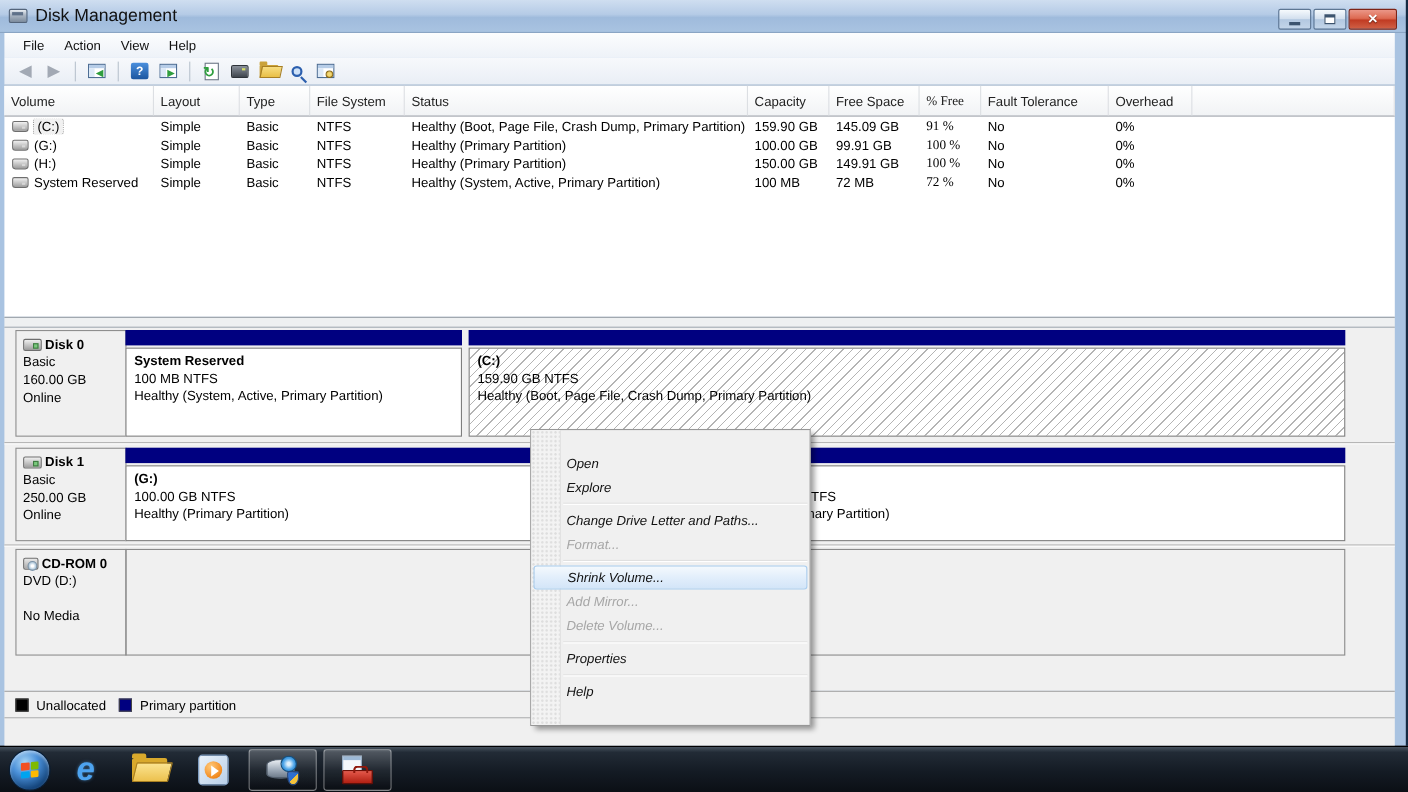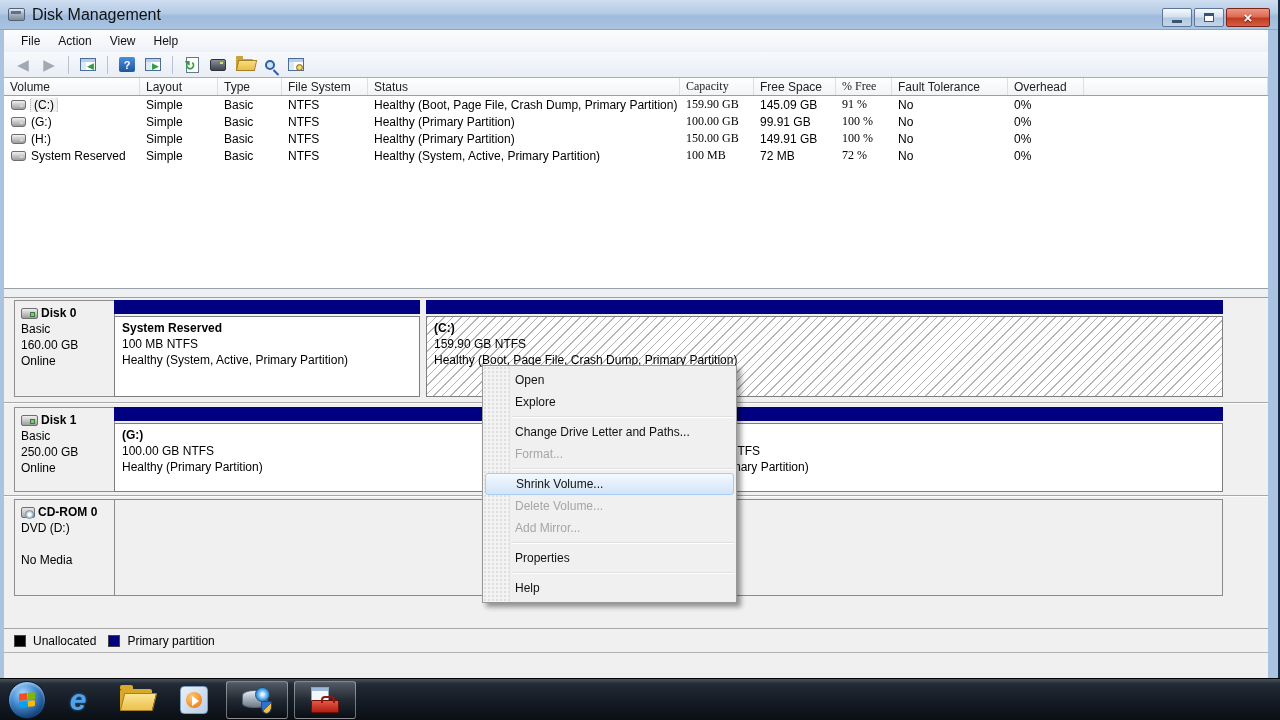--- a/index.html
+++ b/index.html
@@ -51,26 +51,26 @@
   .tb-folder::before { content:""; position:absolute; left:0; top:-3px; width:7px; height:3px; background:#caa23a; border-radius:1px 1px 0 0; }
   .tb-folder::after { content:""; position:absolute; left:1px; bottom:0; width:17px; height:9px;
     background:linear-gradient(180deg,#f7dd80,#e9bf45); transform:skewX(-12deg); border:1px solid #a87f22; }
   .tb-mag { width:10px; height:10px; border:2px solid #2c5fae; border-radius:50%; background:#cfe2f8; position:relative; }
   .tb-mag::after { content:""; position:absolute; width:2px; height:7px; background:#2c5fae; left:8px; top:7px; transform:rotate(-45deg); }
   .tb-gear-dot { position:absolute; right:0; bottom:-1px; width:7px; height:7px; border-radius:50%;
     background:radial-gradient(circle,#f3d873 40%,#c79b2e 100%); border:1px solid #8a6a14; }
 
   
   .volpane { position:absolute; left:4px; top:78px; width:1264px; height:210px; background:#fff; }
-  .vl-header { display:flex; height:18px; background:linear-gradient(180deg,#ffffff,#f1f3f5);
+  .vl-header { display:flex; height:28px; background:linear-gradient(180deg,#ffffff,#f1f3f5);
     border-bottom:1px solid #9aa0a8;text-align:right; }
   .hc { border-right:1px solid #dcdfe3; padding-left:6px; display:flex; align-items:center; color:#222; }
   .cell { padding-left:6px; white-space:nowrap; overflow:hidden; flex-shrink:0; }
   .c0{width:136px;} .c1{width:78px;} .c2{width:64px;} .c3{width:86px;} .c4{width:312px;}
-  .c5{width:74px;font-family:Liberation Serif, serif;} .c6{width:82px;} .c7{width:56px;font-family:Liberation Serif, serif;} .c8{width:116px;} .c9{width:76px;} .cfill{flex:1;}
+  .c5{width:74px;} .c6{width:82px;} .c7{width:56px;font-family:Liberation Serif, serif;} .c8{width:116px;} .c9{width:76px;} .cfill{flex:1;}
   .vl-row { display:flex; height:17px; align-items:center; }
   .volcell { display:flex; align-items:center; gap:5px; padding-left:7px; }
   .drive-ico { width:15px; height:10px; border:1px solid #6e6e6e; border-radius:2px 2px 3px 3px;
     background:linear-gradient(180deg,#f0f0f0,#9d9d9d); position:relative; flex-shrink:0; }
   .drive-ico::after { content:""; position:absolute; right:2px; bottom:2px; width:3px; height:2px; background:#d7d7d7; }
   .focus-wrap { outline:1px dotted #9c9c9c; background:#f1f1f1; border-radius:2px; padding:0 3px; }
 
   .splitter { position:absolute; left:4px; top:288px; width:1264px; height:10px; background:#eef0f1;
     border-top:1px solid #98a0a8; border-bottom:1px solid #98a0a8; }
 
@@ -98,22 +98,22 @@
   .emptybox { position:absolute; left:0; right:0; top:0; bottom:0; border:1px solid #8a8a8a; }
 
   .legendbar { position:absolute; left:4px; top:628px; width:1264px; height:24px; background:#f0f0f0;
     border-top:1px solid #a8a8a8; display:flex; align-items:center; gap:12px; padding-left:10px; }
   .leg-item { display:flex; align-items:center; gap:7px; }
   .swatch { width:12px; height:12px; border:1px solid #444; }
   .bottomstrip { position:absolute; left:4px; top:652px; width:1264px; height:26px; background:#f0f0f0; border-top:1px solid #b2b2b2; }
   .frame-right-dark { position:absolute; right:0; top:0; width:2px; height:678px; background:#152a42; }
 
   
-  .ctx { position:absolute; left:482px; top:365px; width:255px; background:#f0f0f0;
-    border:1px solid #979797; box-shadow:4px 4px 5px rgba(0,0,0,.4); padding:3px 0; z-index:50; }
+  .ctx { position:absolute; left:482px; top:390px; width:255px; background:#f0f0f0;
+    border:1px solid #979797; box-shadow:4px 4px 5px rgba(0,0,0,.4); padding:19px 0; z-index:50;font-style:italic; }
   .ctx::before { content:""; position:absolute; left:0; top:0; bottom:0; width:26px;
     background-color:#f3f3f3; background-image:radial-gradient(circle,#dedede 1px,transparent 1.2px);
     background-size:4px 4px; border-right:1px solid #e2e2e2; }
   .mi { position:relative; height:22px; line-height:22px; padding-left:32px; color:#111; }
   .mi.disabled { color:#a6a6a6; }
   .mi.hilite { margin:0 2px; padding-left:30px; border:1px solid #a8cdf0; border-radius:3px;
     background:linear-gradient(180deg,#f4f9fd 0%,#e2eefb 50%,#d3e5f8 100%); height:22px; line-height:20px; }
   .msep { position:relative; height:2px; margin:3px 2px 3px 29px; border-top:1px solid #e0e0e0; border-bottom:1px solid #fff; }
 
   
@@ -410,22 +410,22 @@
 </div>
 
 <div class="ctx">
   <div class="mi">Open</div>
   <div class="mi">Explore</div>
   <div class="msep"></div>
   <div class="mi">Change Drive Letter and Paths...</div>
   <div class="mi disabled">Format...</div>
   <div class="msep"></div>
   <div class="mi hilite">Shrink Volume...</div>
+  <div class="mi disabled">Add Mirror...</div>
   <div class="mi disabled">Delete Volume...</div>
-  <div class="mi disabled">Add Mirror...</div>
   <div class="msep"></div>
   <div class="mi">Properties</div>
   <div class="msep"></div>
   <div class="mi">Help</div>
 </div>
 
 <div class="taskbar">
   <div class="tb-left">
     <div class="orb">
       <div class="flag">

